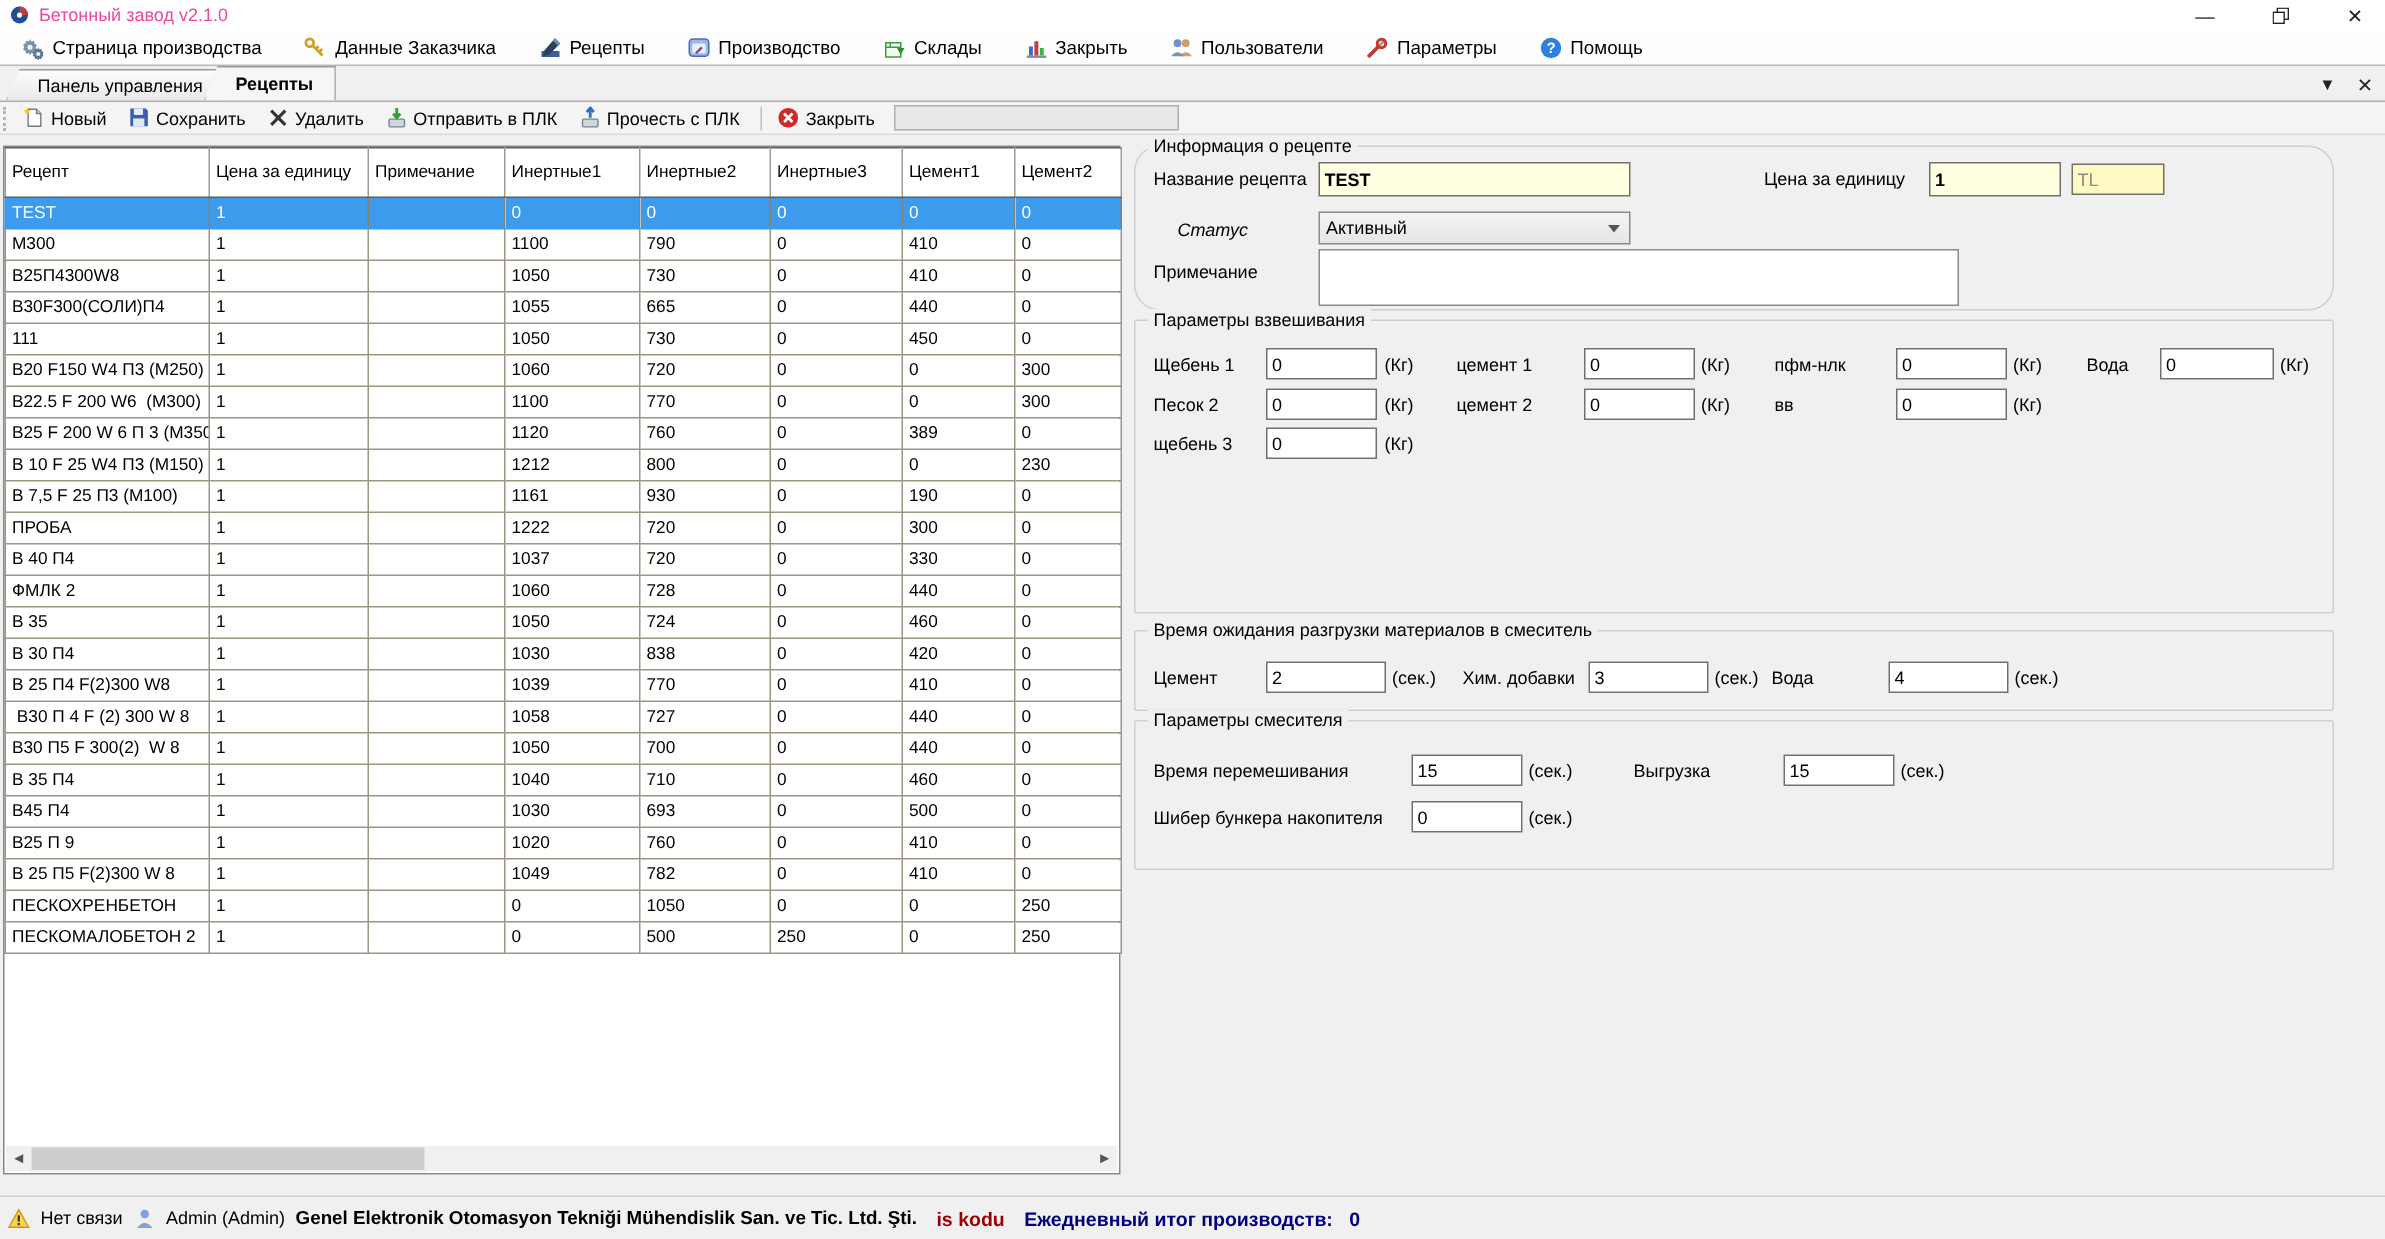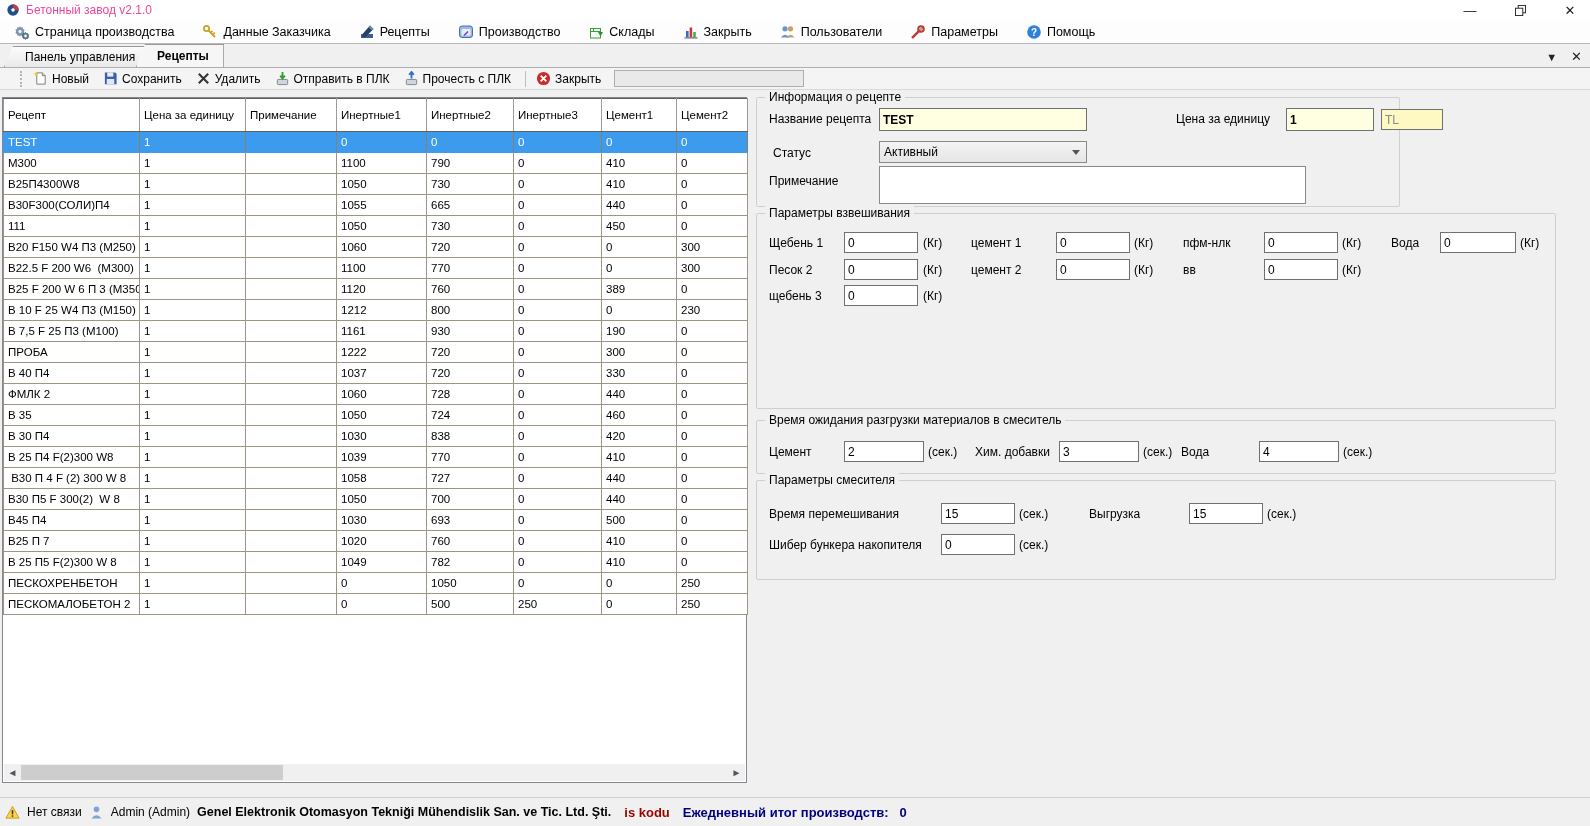--- a/index.html
+++ b/index.html
@@ -30,21 +30,21 @@
     border:1px solid #9a9a9a; border-bottom:none;
     clip-path:polygon(9px 0, 100% 0, 100% 100%, 0 100%); font-size:12px; }
   .tab.active { height:23px; background:#f6f6f6; font-weight:bold; z-index:2; }
   .tab1 { left:4px; }
   .tab2 { left:136px; }
   .tabstrip-btns { position:absolute; right:8px; top:4px; display:flex; gap:14px; align-items:center; }
   .tabstrip-btns .tbtn { font-size:11px; color:#222; }
 
   
   .toolbar { position:absolute; left:0; top:68px; width:100%; height:22px; background:#f4f4f4;
-    border-bottom:1px solid #d9d9d9; display:flex; align-items:center; padding-left:20px; }
+    border-bottom:1px solid #d9d9d9; display:flex; align-items:center; padding-left:2px; }
   .tb-grip { width:4px; height:16px; border-left:2px dotted #b5b5b5; margin-right:4px; }
   .tb-btn { display:flex; align-items:center; gap:4px; padding:1px 5px; margin-right:4px; font-size:12px; }
   .tb-btn svg { width:15px; height:15px; }
   .tb-sep { width:1px; height:16px; background:#bdbdbd; margin:0 5px; }
   .tb-progress { width:190px; height:17px; background:#e9e9e9; border:1px solid #aeaeae; margin-left:4px; }
 
   
   .main { position:absolute; left:0; top:90px; width:1590px; height:707px; background:#f0f0f0; }
 
   
@@ -454,31 +454,41 @@
               <td>B30 П5 F 300(2)  W 8</td>
               <td>1</td>
               <td></td>
               <td>1050</td>
               <td>700</td>
               <td>0</td>
               <td>440</td>
               <td>0</td>
             </tr>
             <tr>
+              <td>B 35 П4</td>
+              <td>1</td>
+              <td></td>
+              <td>1040</td>
+              <td>710</td>
+              <td>0</td>
+              <td>460</td>
+              <td>0</td>
+            </tr>
+            <tr>
               <td>B45 П4</td>
               <td>1</td>
               <td></td>
               <td>1030</td>
               <td>693</td>
               <td>0</td>
               <td>500</td>
               <td>0</td>
             </tr>
             <tr>
-              <td>B25 П 7</td>
+              <td>B25 П 9</td>
               <td>1</td>
               <td></td>
               <td>1020</td>
               <td>760</td>
               <td>0</td>
               <td>410</td>
               <td>0</td>
             </tr>
             <tr>
               <td>B 25 П5 F(2)300 W 8</td>
@@ -516,28 +526,28 @@
         <div class="hs-arrow">◄</div>
         <div class="hs-track">
           <div class="hs-thumb"></div>
         </div>
         <div class="hs-arrow">►</div>
       </div>
     </div>
 
     <div class="right-panel">
 
-      <div class="groupbox" style="left:8px; top:7px; width:644px; height:110px;">
+      <div class="groupbox" style="left:8px; top:7px; width:800px; height:110px;border-radius:17px;">
         <span class="gb-title">Информация о рецепте</span>
         <span class="fld-label" style="left:12px; top:14px;">Название рецепта</span>
         <input class="fld-input yellow" style="left: 122px; top: 10px; width: 208px; height: 23px;" value="TEST">
         <span class="fld-label" style="left:419px; top:14px;">Цена за единицу</span>
         <input class="fld-input yellow" style="left: 529px; top: 10px; width: 88px; height: 23px;" value="1">
         <input class="fld-input yellow-soft" style="left: 624px; top: 11px; width: 62px;" value="TL">
-        <span class="fld-label" style="left:16px; top:48px;">Статус</span>
+        <span class="fld-label" style="left:28px; top:48px;font-style:italic;">Статус</span>
         <div class="combo" style="left:122px; top:43px; width:208px;">
           <span>Активный</span>
           <span class="arrow"></span>
         </div>
         <span class="fld-label" style="left:12px; top:76px;">Примечание</span>
         <textarea class="note-area" style="left: 122px; top: 68px; width: 427px; height: 38px;"></textarea>
       </div>
 
       <div class="groupbox" style="left:8px; top:123px; width:800px; height:196px;">
         <span class="gb-title">Параметры взвешивания</span>

